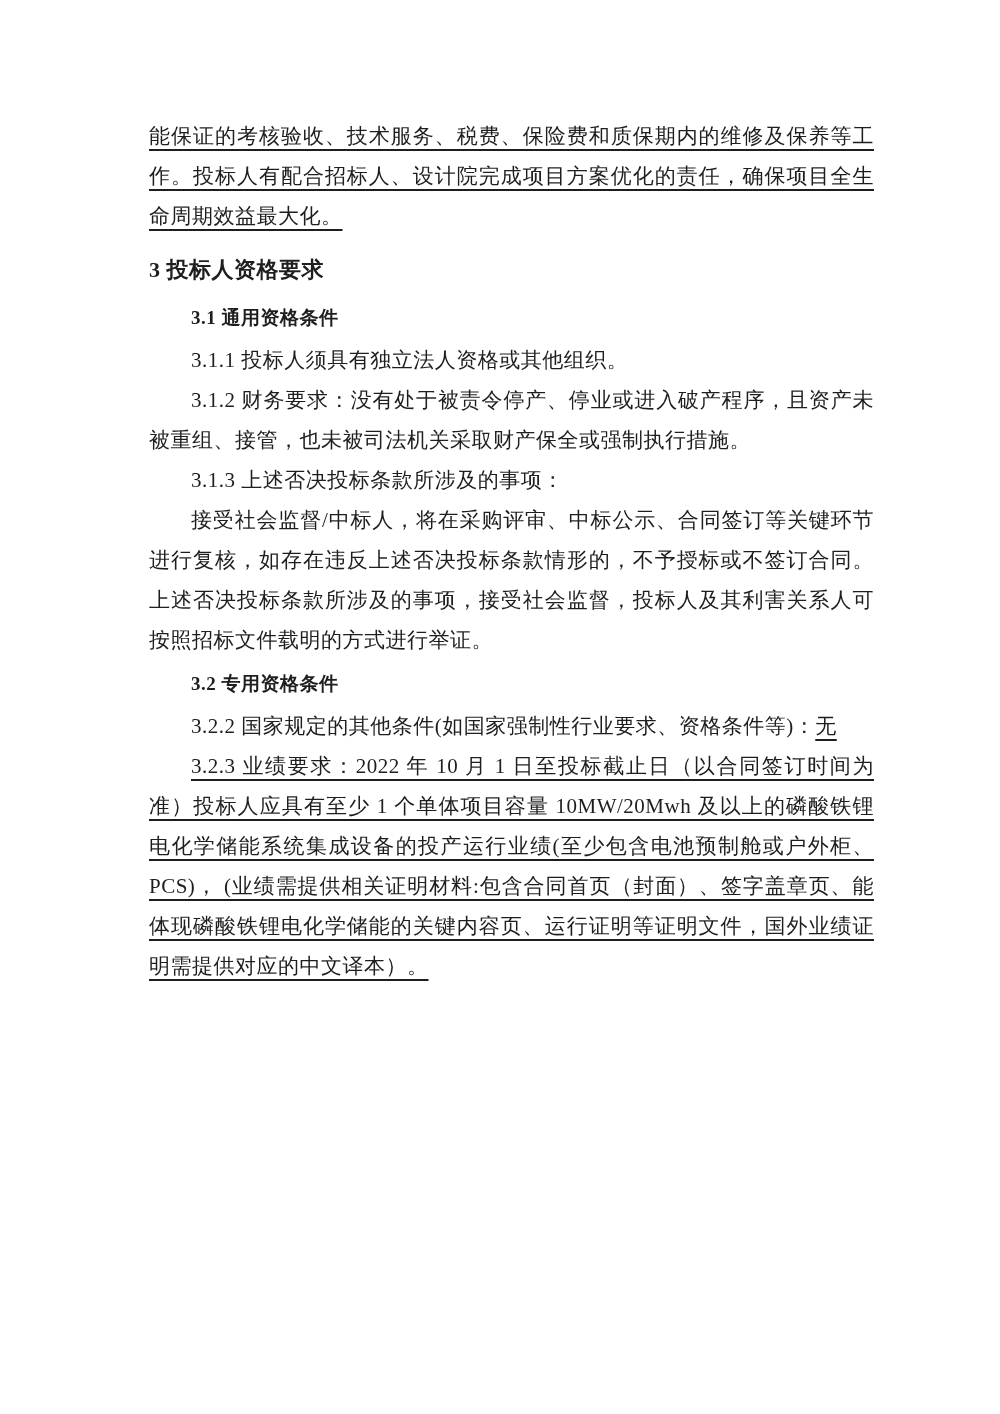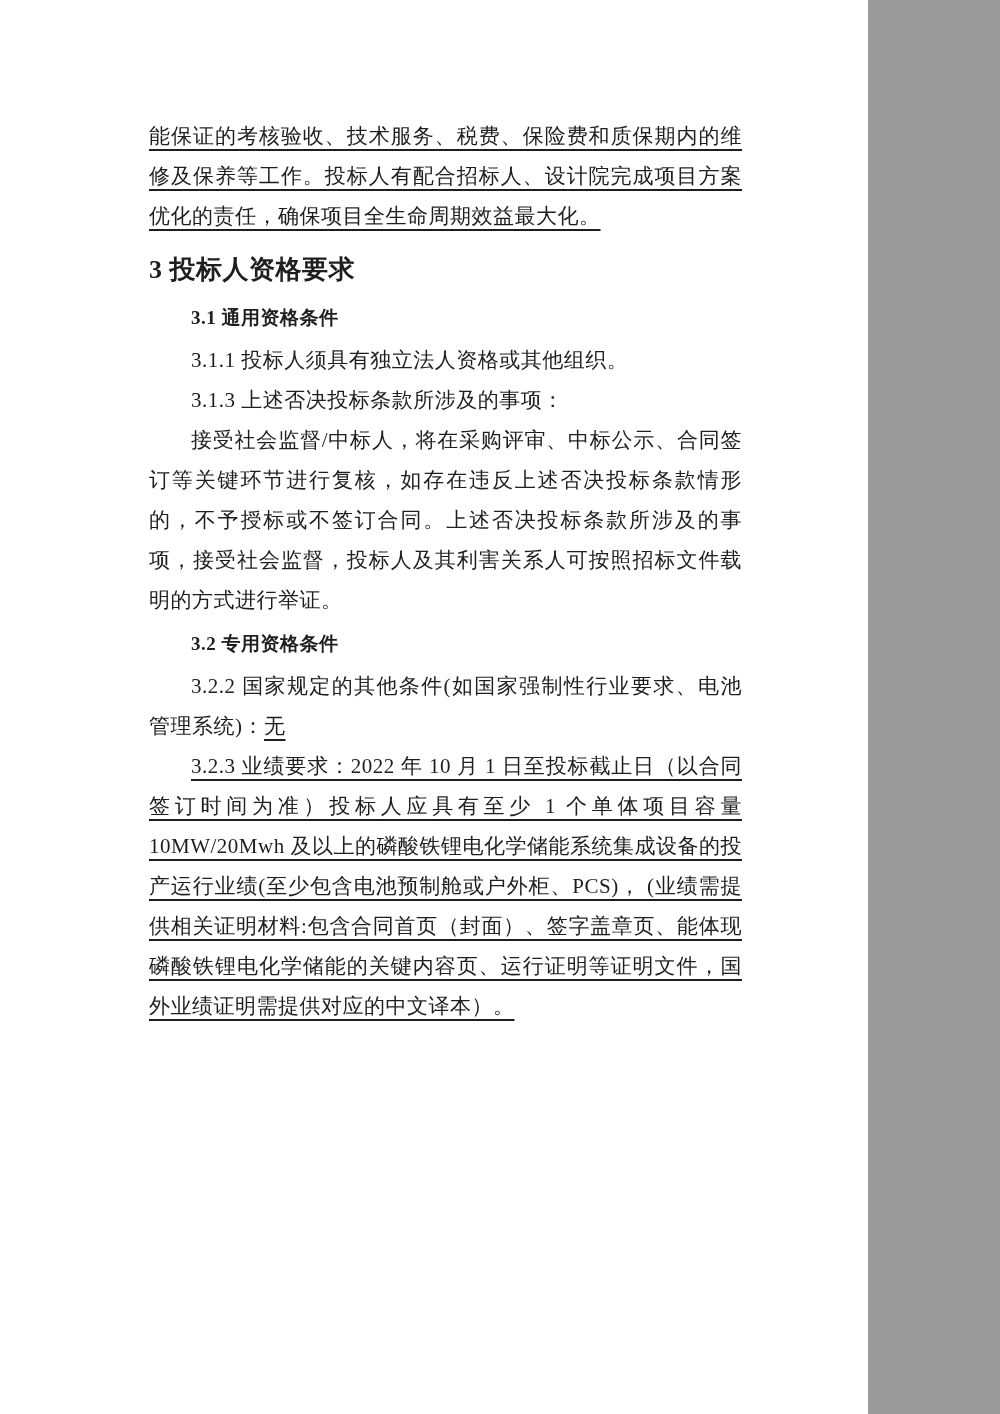--- a/index.html
+++ b/index.html
@@ -3,38 +3,38 @@
 <meta charset="utf-8">
 <style>
   * { margin: 0; padding: 0; box-sizing: border-box; }
   html, body { background: #9a9a9a; }
   body {
     width: 1000px;
     font-family: "Liberation Serif", "DejaVu Serif", serif;
   }
   .page {
     position: relative;
-    width: 868px;
+    width: 1000px;
     height: 1414px;
     background: #ffffff;
     color: #1e1e1e;
     padding: 116px 126px 40px 149px;
     overflow: hidden;
   }
   .para {
     font-size: 21px;
     line-height: 40px;
     text-align: justify;
     text-indent: 42px;
     letter-spacing: 0.5px;
   }
   .para.no-indent { text-indent: 0; }
   .para.item-indent { text-indent: 30px; }
   .h1 {
-    font-size: 26px;
+    font-size: 22px;
     font-weight: 700;
     line-height: 40px;
     margin: 14px 0 8px 0;
     letter-spacing: 0.5px;
     font-family: Liberation Serif, serif;
   }
   .h2 {
     font-size: 19px;
     font-weight: 700;
     line-height: 40px;
@@ -54,27 +54,28 @@
 <div class="page">
 
   <p class="para no-indent"><span class="u">能保证的考核验收、技术服务、税费、保险费和质保期内的维修及保养等工作。投标人有配合招标人、设计院完成项目方案优化的责任，确保项目全生命周期效益最大化。</span></p>
 
   <div class="h1">3 投标人资格要求</div>
 
   <div class="h2">3.1 通用资格条件</div>
 
   <p class="para">3.1.1 投标人须具有独立法人资格或其他组织。</p>
 
+  <p class="para">3.1.2 财务要求：没有处于被责令停产、停业或进入破产程序，且资产未被重组、接管，也未被司法机关采取财产保全或强制执行措施。</p>
 
   <p class="para">3.1.3 上述否决投标条款所涉及的事项：</p>
 
 
 
   <p class="para">接受社会监督/中标人，将在采购评审、中标公示、合同签订等关键环节进行复核，如存在违反上述否决投标条款情形的，不予授标或不签订合同。上述否决投标条款所涉及的事项，接受社会监督，投标人及其利害关系人可按照招标文件载明的方式进行举证。</p>
 
   <div class="h2">3.2 专用资格条件</div>
 
 
-  <p class="para"><span>3.2.2 国家规定的其他条件(如国家强制性行业要求、电池管理系统)：</span><span class="u">无</span></p>
+  <p class="para"><span>3.2.2 国家规定的其他条件(如国家强制性行业要求、资格条件等)：</span><span class="u">无</span></p>
 
   <p class="para"><span class="u">3.2.3 业绩要求：2022 年 10 月 1 日至投标截止日（以合同签订时间为准）投标人应具有至少 1 个单体项目容量 10MW/20Mwh 及以上的磷酸铁锂电化学储能系统集成设备的投产运行业绩(至少包含电池预制舱或户外柜、PCS)， (业绩需提供相关证明材料:包含合同首页（封面）、签字盖章页、能体现磷酸铁锂电化学储能的关键内容页、运行证明等证明文件，国外业绩证明需提供对应的中文译本）。</span></p>
 
 </div>
 
 </body></html>

